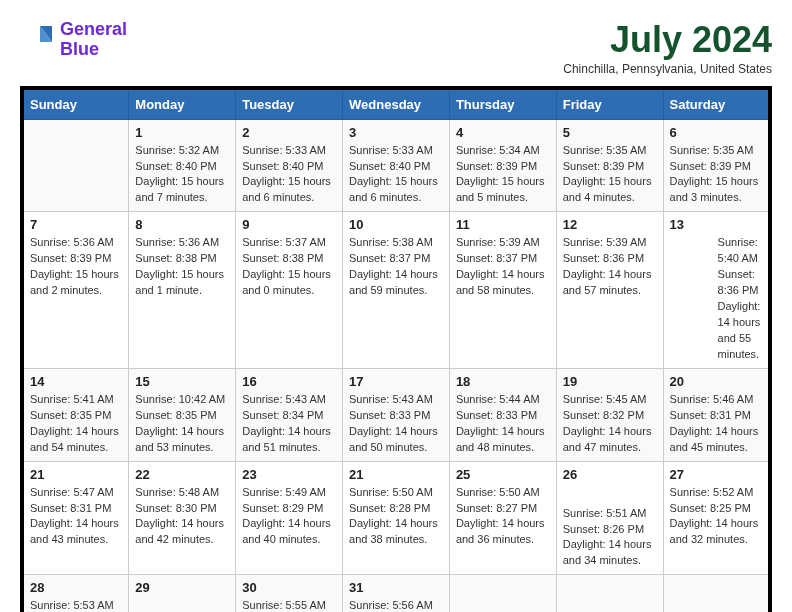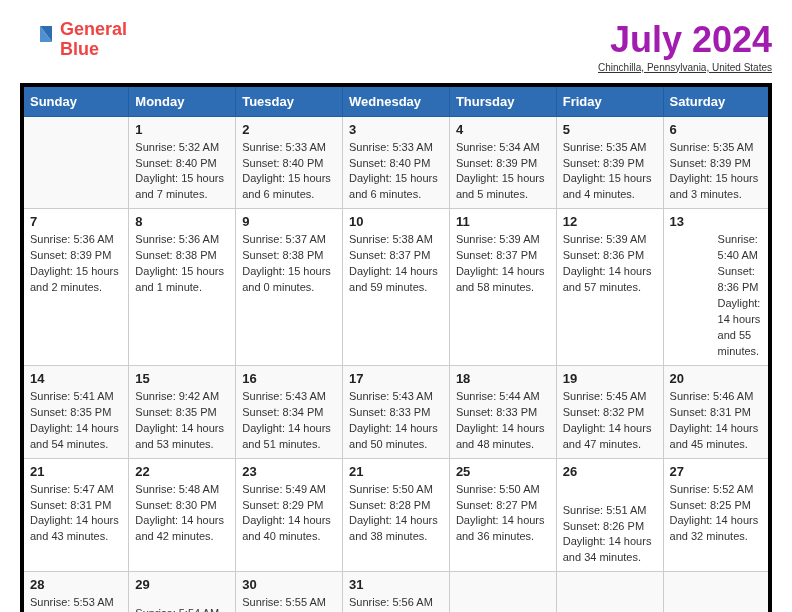--- a/index.html
+++ b/index.html
@@ -17,41 +17,40 @@
       margin-bottom: 10px;
     }
     .logo {
       display: flex;
       align-items: center;
       gap: 4px;
     }
     .logo-text {
       font-size: 18px;
       font-weight: bold;
-      color: #ef4444;
+      color: #6d28d9;
       line-height: 1.1;
     }
     .logo-icon {
       width: 36px;
       height: 36px;
     }
     .title-block {
       text-align: right;
     }
     .month-title {
       font-size: 36px;
       font-weight: bold;
-      color: #a21caf;
+      color: #14532d;
       line-height: 1.1;
     }
     .location {
-      font-size: 10px;
+      font-size: 12px;
       color: #333;
       margin-top: 2px;
-      text-decoration: underline;
     }
     table {
       width: 100%;
       border-collapse: collapse;
       border: 4px solid #000000;
     }
     thead tr th {
       background-color: #2e6db4;
       color: #fff;
       font-size: 13px;
@@ -223,21 +222,21 @@
       <tr>
         <td>
           <span class="day-num">14</span>
           <div class="day-info" style="white-space: pre-line;">Sunrise: 5:41 AM
 Sunset: 8:35 PM
 Daylight: 14 hours
 and 54 minutes.</div>
         </td>
         <td>
           <span class="day-num">15</span>
-          <div class="day-info" style="white-space: pre-line;">Sunrise: 9:42 AM
+          <div class="day-info" style="white-space: pre-line;">Sunrise: 10:42 AM
 Sunset: 8:35 PM
 Daylight: 14 hours
 and 53 minutes.</div>
         </td>
         <td>
           <span class="day-num">16</span>
           <div class="day-info" style="white-space: pre-line;">Sunrise: 5:43 AM
 Sunset: 8:34 PM
 Daylight: 14 hours
 and 51 minutes.</div>

